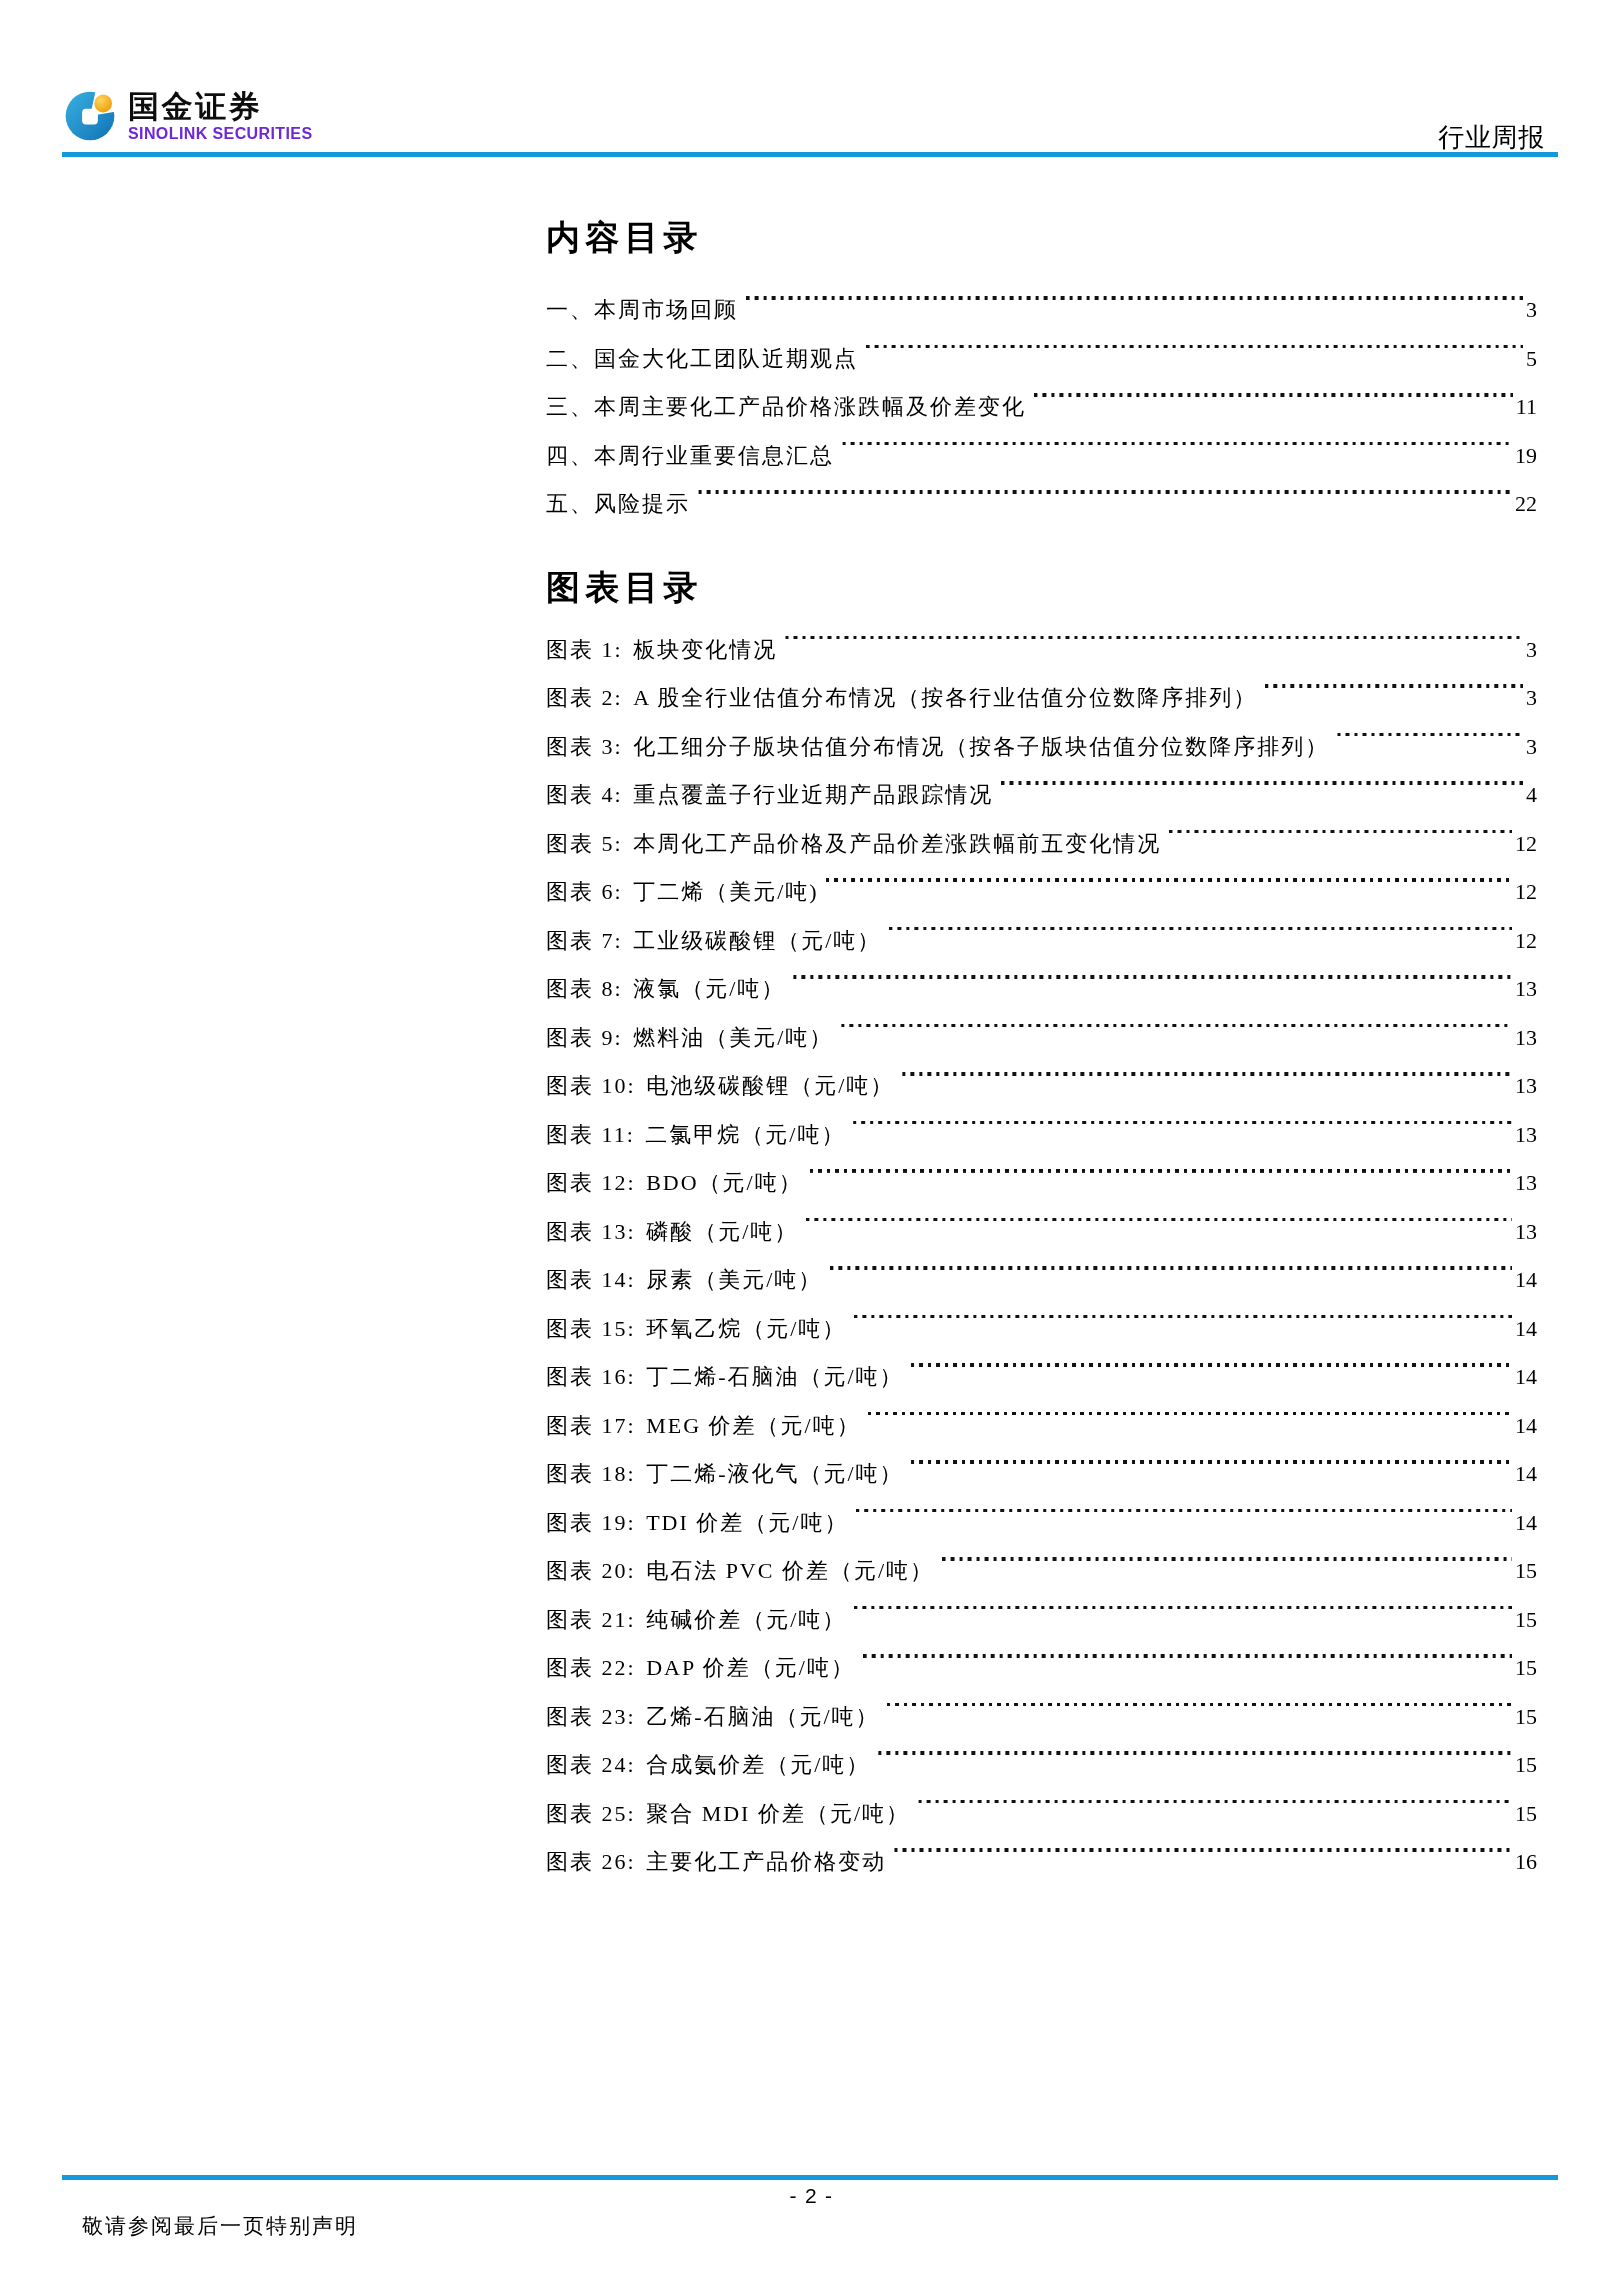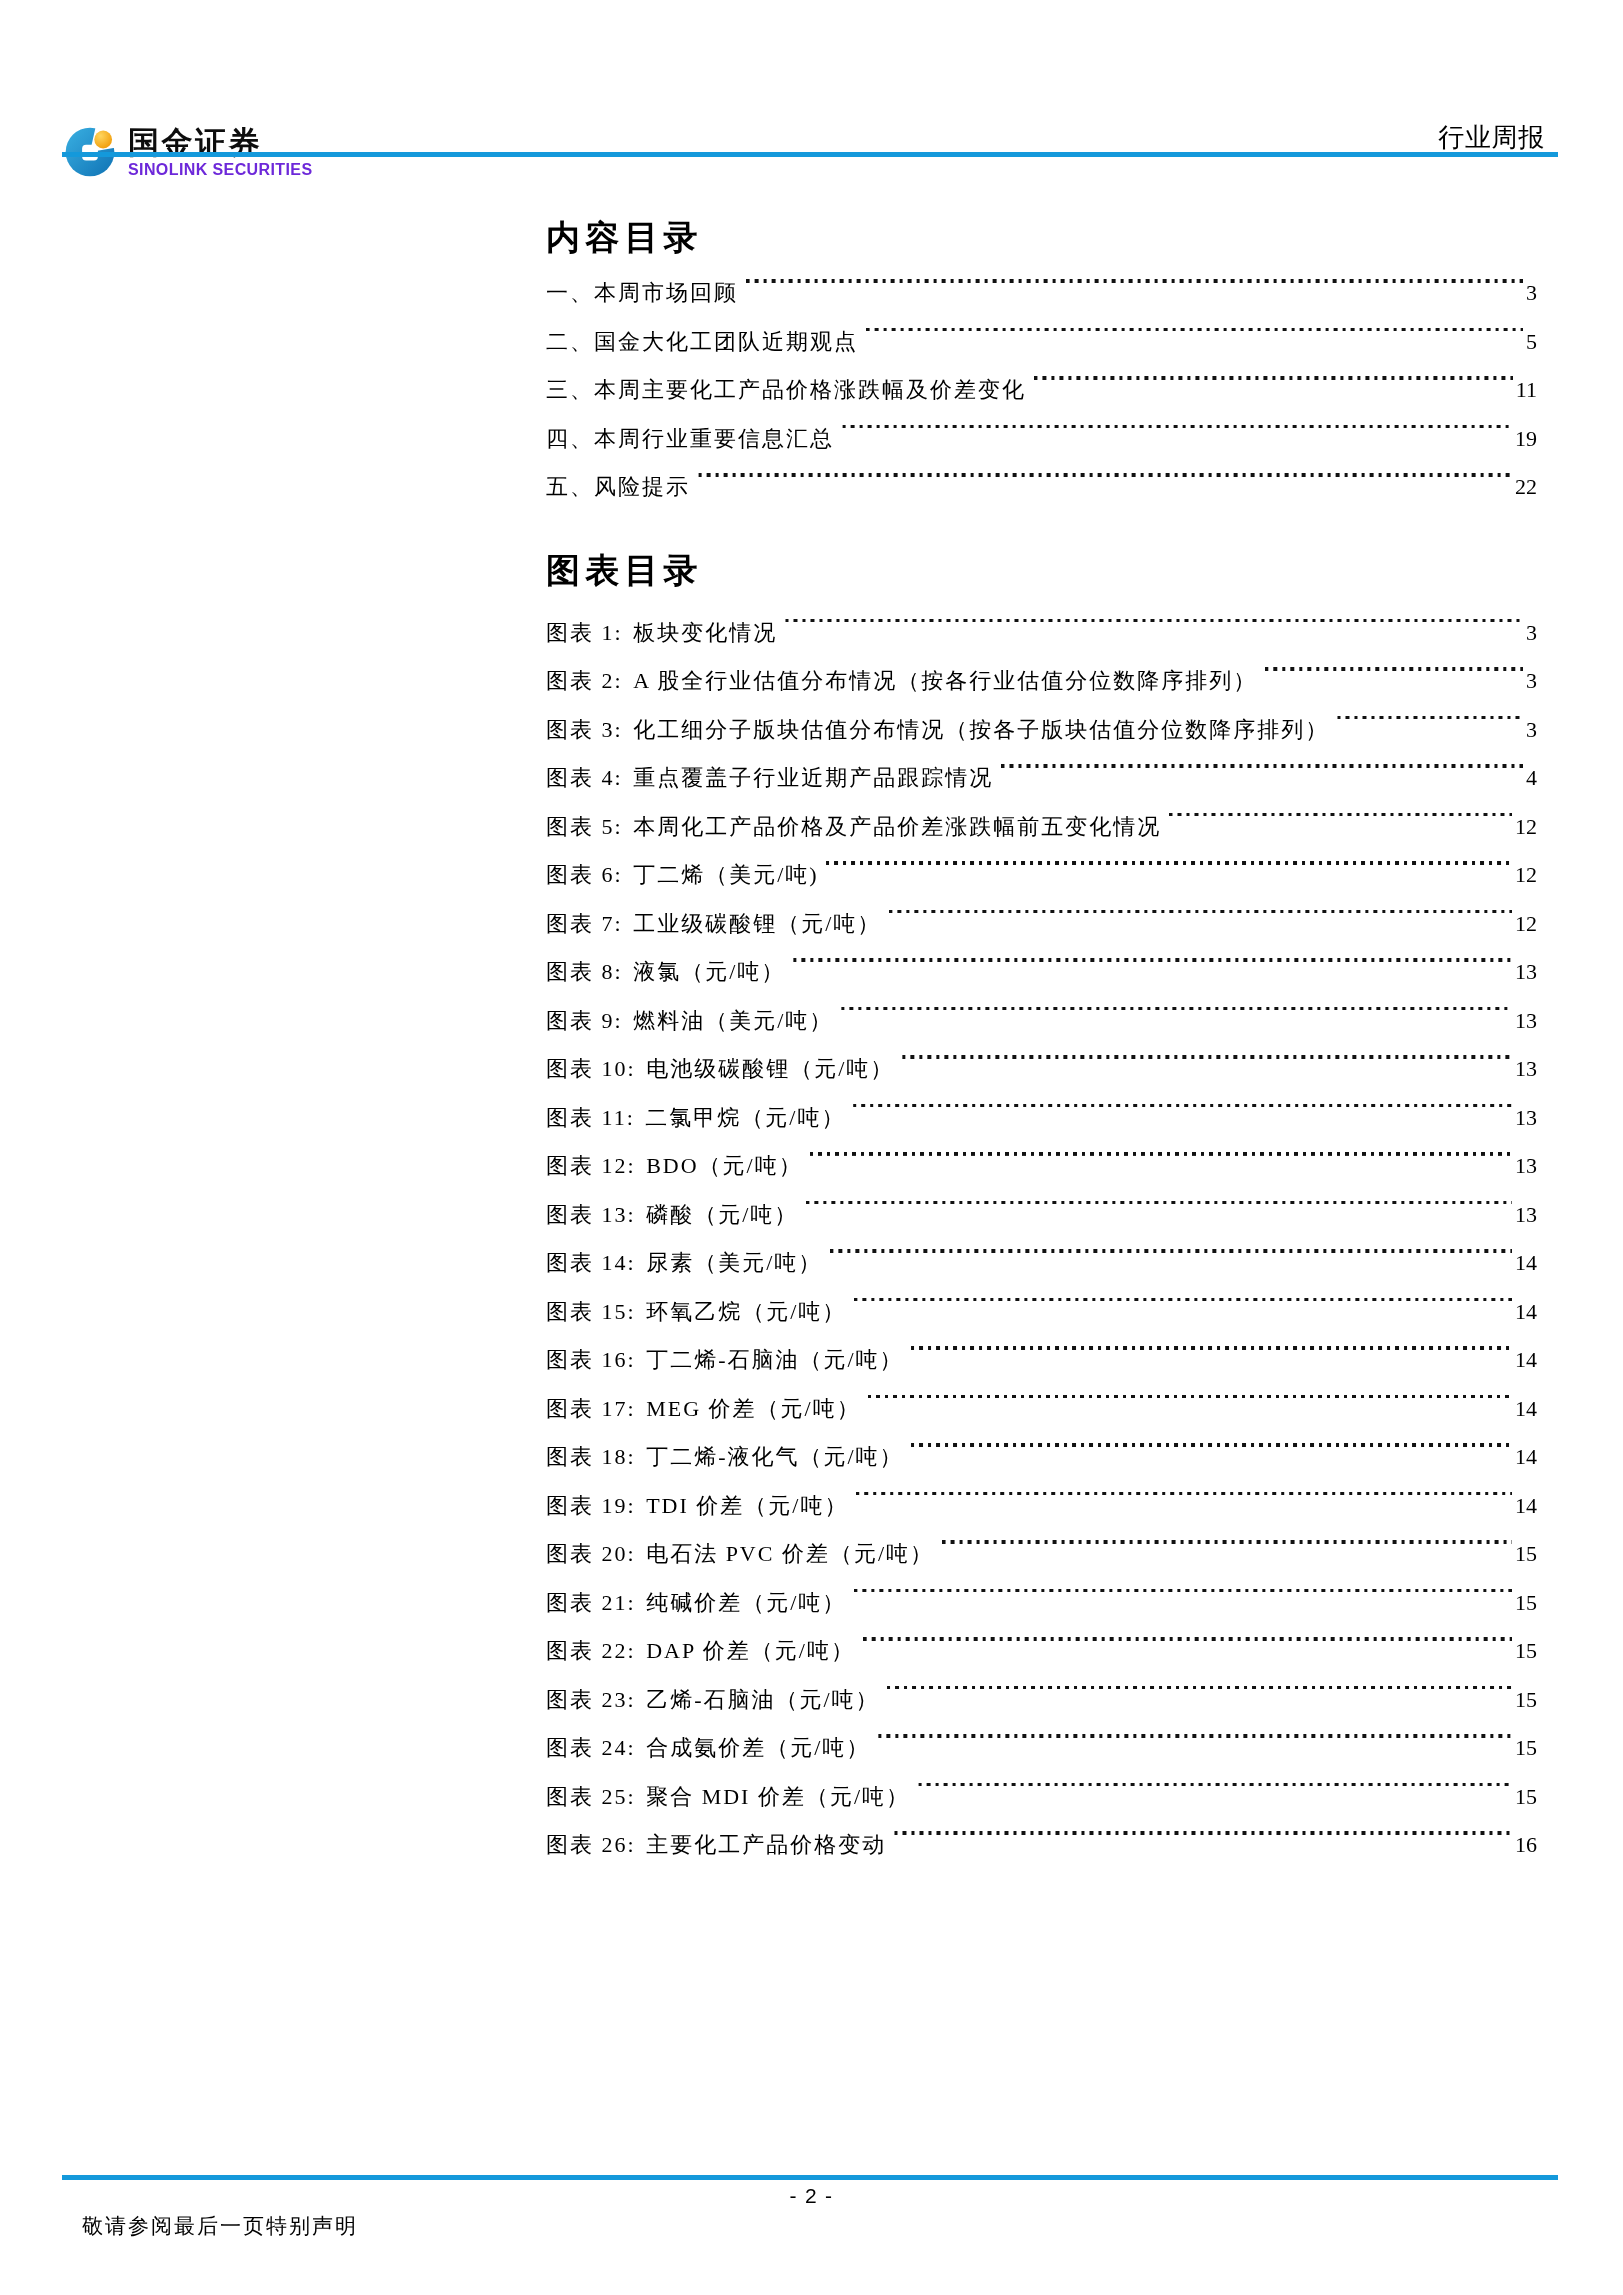--- a/index.html
+++ b/index.html
@@ -4,34 +4,34 @@
 <style>
   html,body { margin:0; padding:0; }
   body {
     width:1623px; height:2295px; position:relative;
     background:#ffffff; color:#000;
     font-family:"Liberation Sans", sans-serif;
     overflow:hidden;
   }
 
   
-  .logo { position:absolute; left:65px; top:90px; display:flex; align-items:center; gap:13px;margin-top:36px; }
+  .logo { position:absolute; left:65px; top:90px; display:flex; align-items:center; gap:13px; }
   .logo-icon { width:50px; height:50px; display:block; }
   .logo-text { display:flex; flex-direction:column; }
   .logo-cn { font-size:31px; font-weight:700; letter-spacing:2.6px; line-height:34px; color:#0d0d0d; }
   .logo-en { font-size:16px; font-weight:700; letter-spacing:0.4px; line-height:15.7px; margin-top:2px; color:#6d28d9; }
   .report-type { position:absolute; top:123px; right:78px; font-size:26px; line-height:29px; letter-spacing:0.7px; font-family:"Liberation Serif", serif; }
   .rule { position:absolute; left:62px; width:1496px; background:#1499db; }
   .rule.header { top:152px; height:5.2px; }
   .rule.footer { top:2175px; height:4.6px; }
 
   
   main { position:absolute; left:546px; top:218px; width:991px; }
   h2.toc-title { margin:0; font-size:34px; line-height:39px; font-weight:700; letter-spacing:5.2px; font-family:"Liberation Serif", serif; }
-  h2.toc-title.first { margin-bottom:22px; }
+  h2.toc-title.first { margin-bottom:39px; }
   h2.toc-title.second { margin:50px 0 29px 0; }
 
   .toc-row { display:flex; align-items:flex-start; font-size:22px; line-height:27.5px; margin-bottom:21px; letter-spacing:2px; font-family:"Liberation Serif", serif; }
   .toc-row .no { white-space:nowrap; margin-right:10.5px; }
   .toc-row .t { white-space:nowrap; }
   .leader {
     flex:1; height:3.9px; min-width:13px;
     margin-left:7.8px; margin-right:2.6px;
     background-image:repeating-linear-gradient(to right, #111 0 3.3px, transparent 3.3px 8.5px);
     background-position:right bottom; background-repeat:repeat-x;

